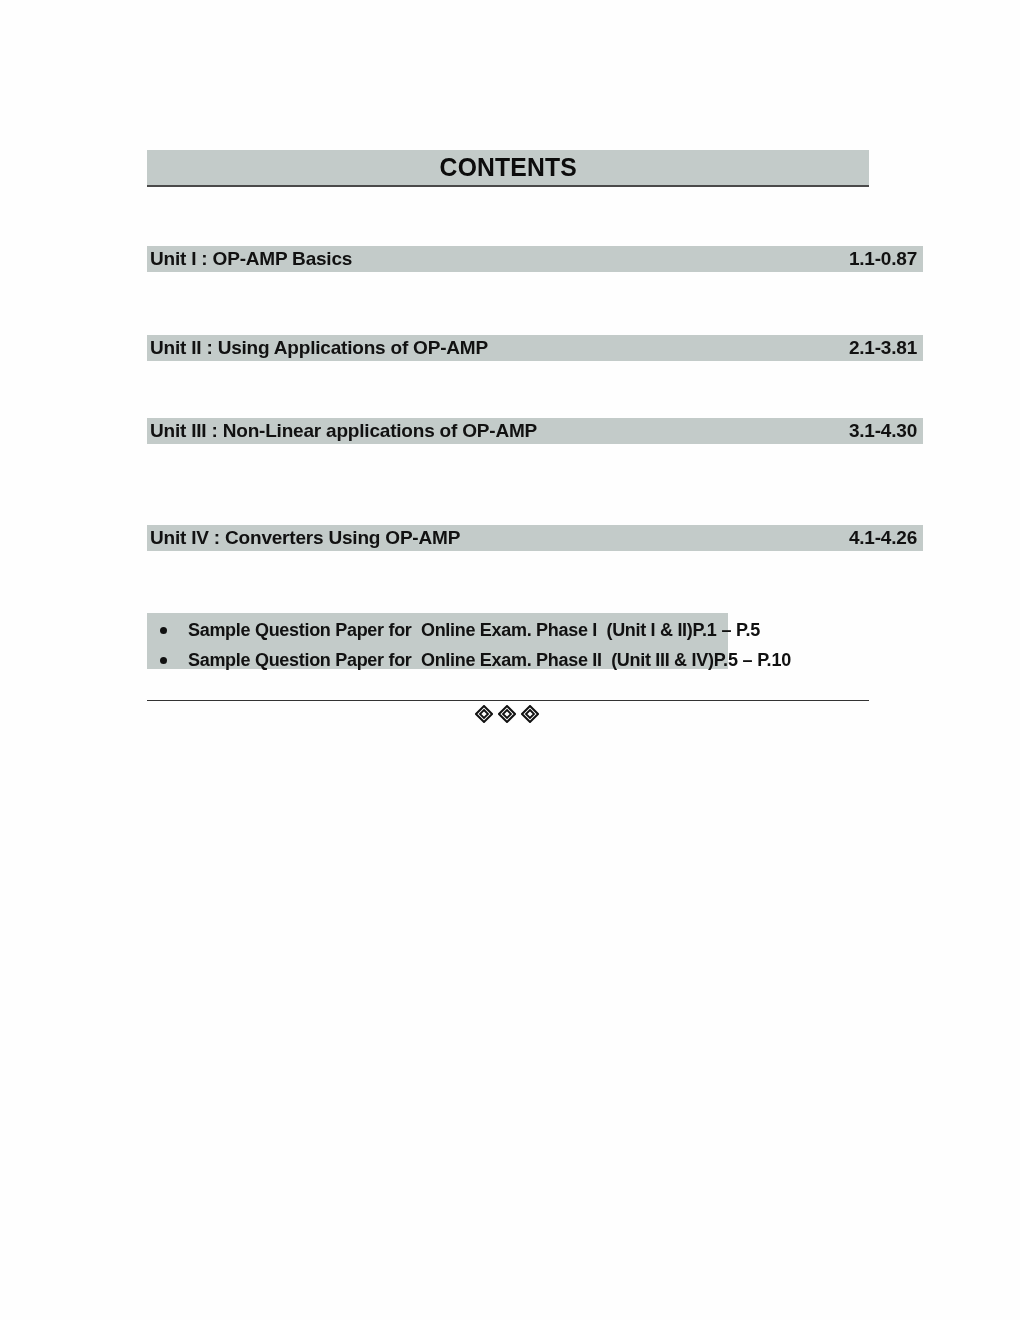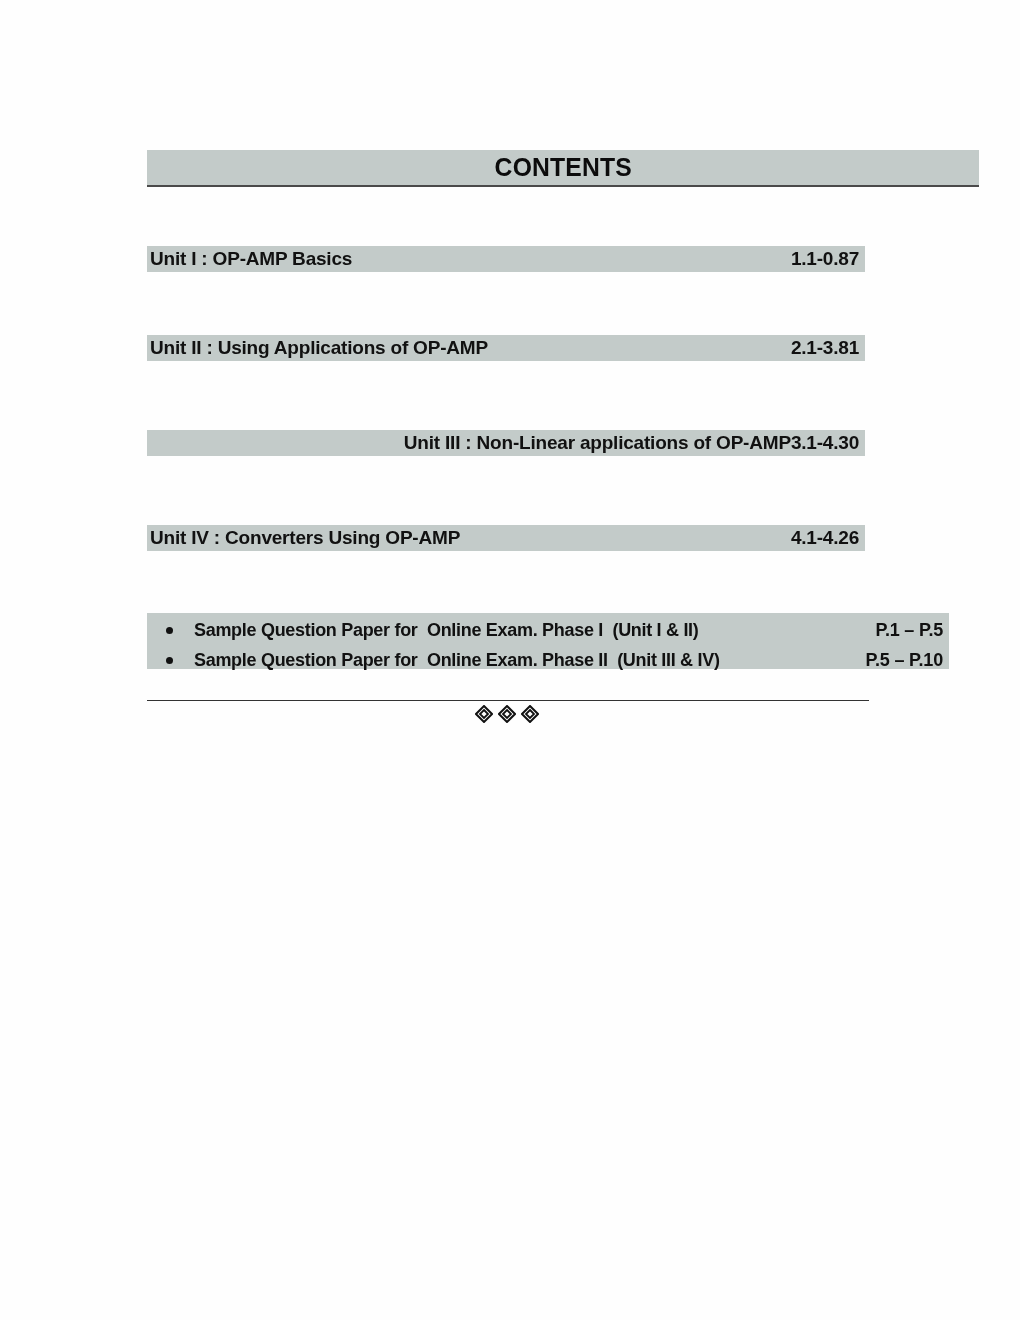--- a/index.html
+++ b/index.html
@@ -17,62 +17,62 @@
     .page {
       position: absolute;
       left: 147px;
       top: 150px;
       width: 722px;
     }
     .contents-header {
       position: absolute;
       left: 0;
       top: 0;
-      width: 832px;
+      width: 722px;
       height: 35px;
       background: #c3cbc9;
       border-bottom: 2px solid #4a4a4a;
       display: flex;
       align-items: center;
       justify-content: center;
     }
     .contents-title {
       font-size: 26px;
       font-weight: bold;
       letter-spacing: 0.2px;
       color: #0c0c0c;
       transform: scaleX(0.95);
     }
     .unit-row {
       position: absolute;
       left: 0;
-      width: 718px;
+      width: 776px;
       height: 26px;
       background: #c3cbc9;
       display: flex;
       align-items: center;
       justify-content: space-between;
       box-sizing: border-box;
       padding: 0 6px 0 3px;
       font-size: 19px;
       font-weight: bold;
       color: #111;
     }
     .unit-title { white-space: nowrap; letter-spacing: -0.2px; }
     .unit-pages { white-space: nowrap; letter-spacing: -0.2px; }
 
     .sample-block {
       position: absolute;
       left: 0;
       top: 463px;
-      width: 802px;
+      width: 581px;
       height: 56px;
       background: #c3cbc9;
       box-sizing: border-box;
-      padding: 2px 6px 0 17px;
+      padding: 2px 6px 0 11px;
     }
     .sample-row {
       display: flex;
       align-items: center;
       height: 30px;
       font-size: 18px;
       font-weight: bold;
       color: #111;
     }
     .bullet {
@@ -123,21 +123,21 @@
   <div class="unit-row" style="top:96px;">
     <span class="unit-title">Unit I : OP-AMP Basics</span>
     <span class="unit-pages">1.1-0.87</span>
   </div>
 
   <div class="unit-row" style="top:185px;">
     <span class="unit-title">Unit II : Using Applications of OP-AMP</span>
     <span class="unit-pages">2.1-3.81</span>
   </div>
 
-  <div class="unit-row" style="top:280px;justify-content:flex-end;">
+  <div class="unit-row" style="top:268px;">
     <span class="unit-title">Unit III : Non-Linear applications of OP-AMP</span>
     <span class="unit-pages">3.1-4.30</span>
   </div>
 
   <div class="unit-row" style="top:375px;text-align:right;">
     <span class="unit-title">Unit IV : Converters Using OP-AMP</span>
     <span class="unit-pages">4.1-4.26</span>
   </div>
 
   <div class="sample-block">

